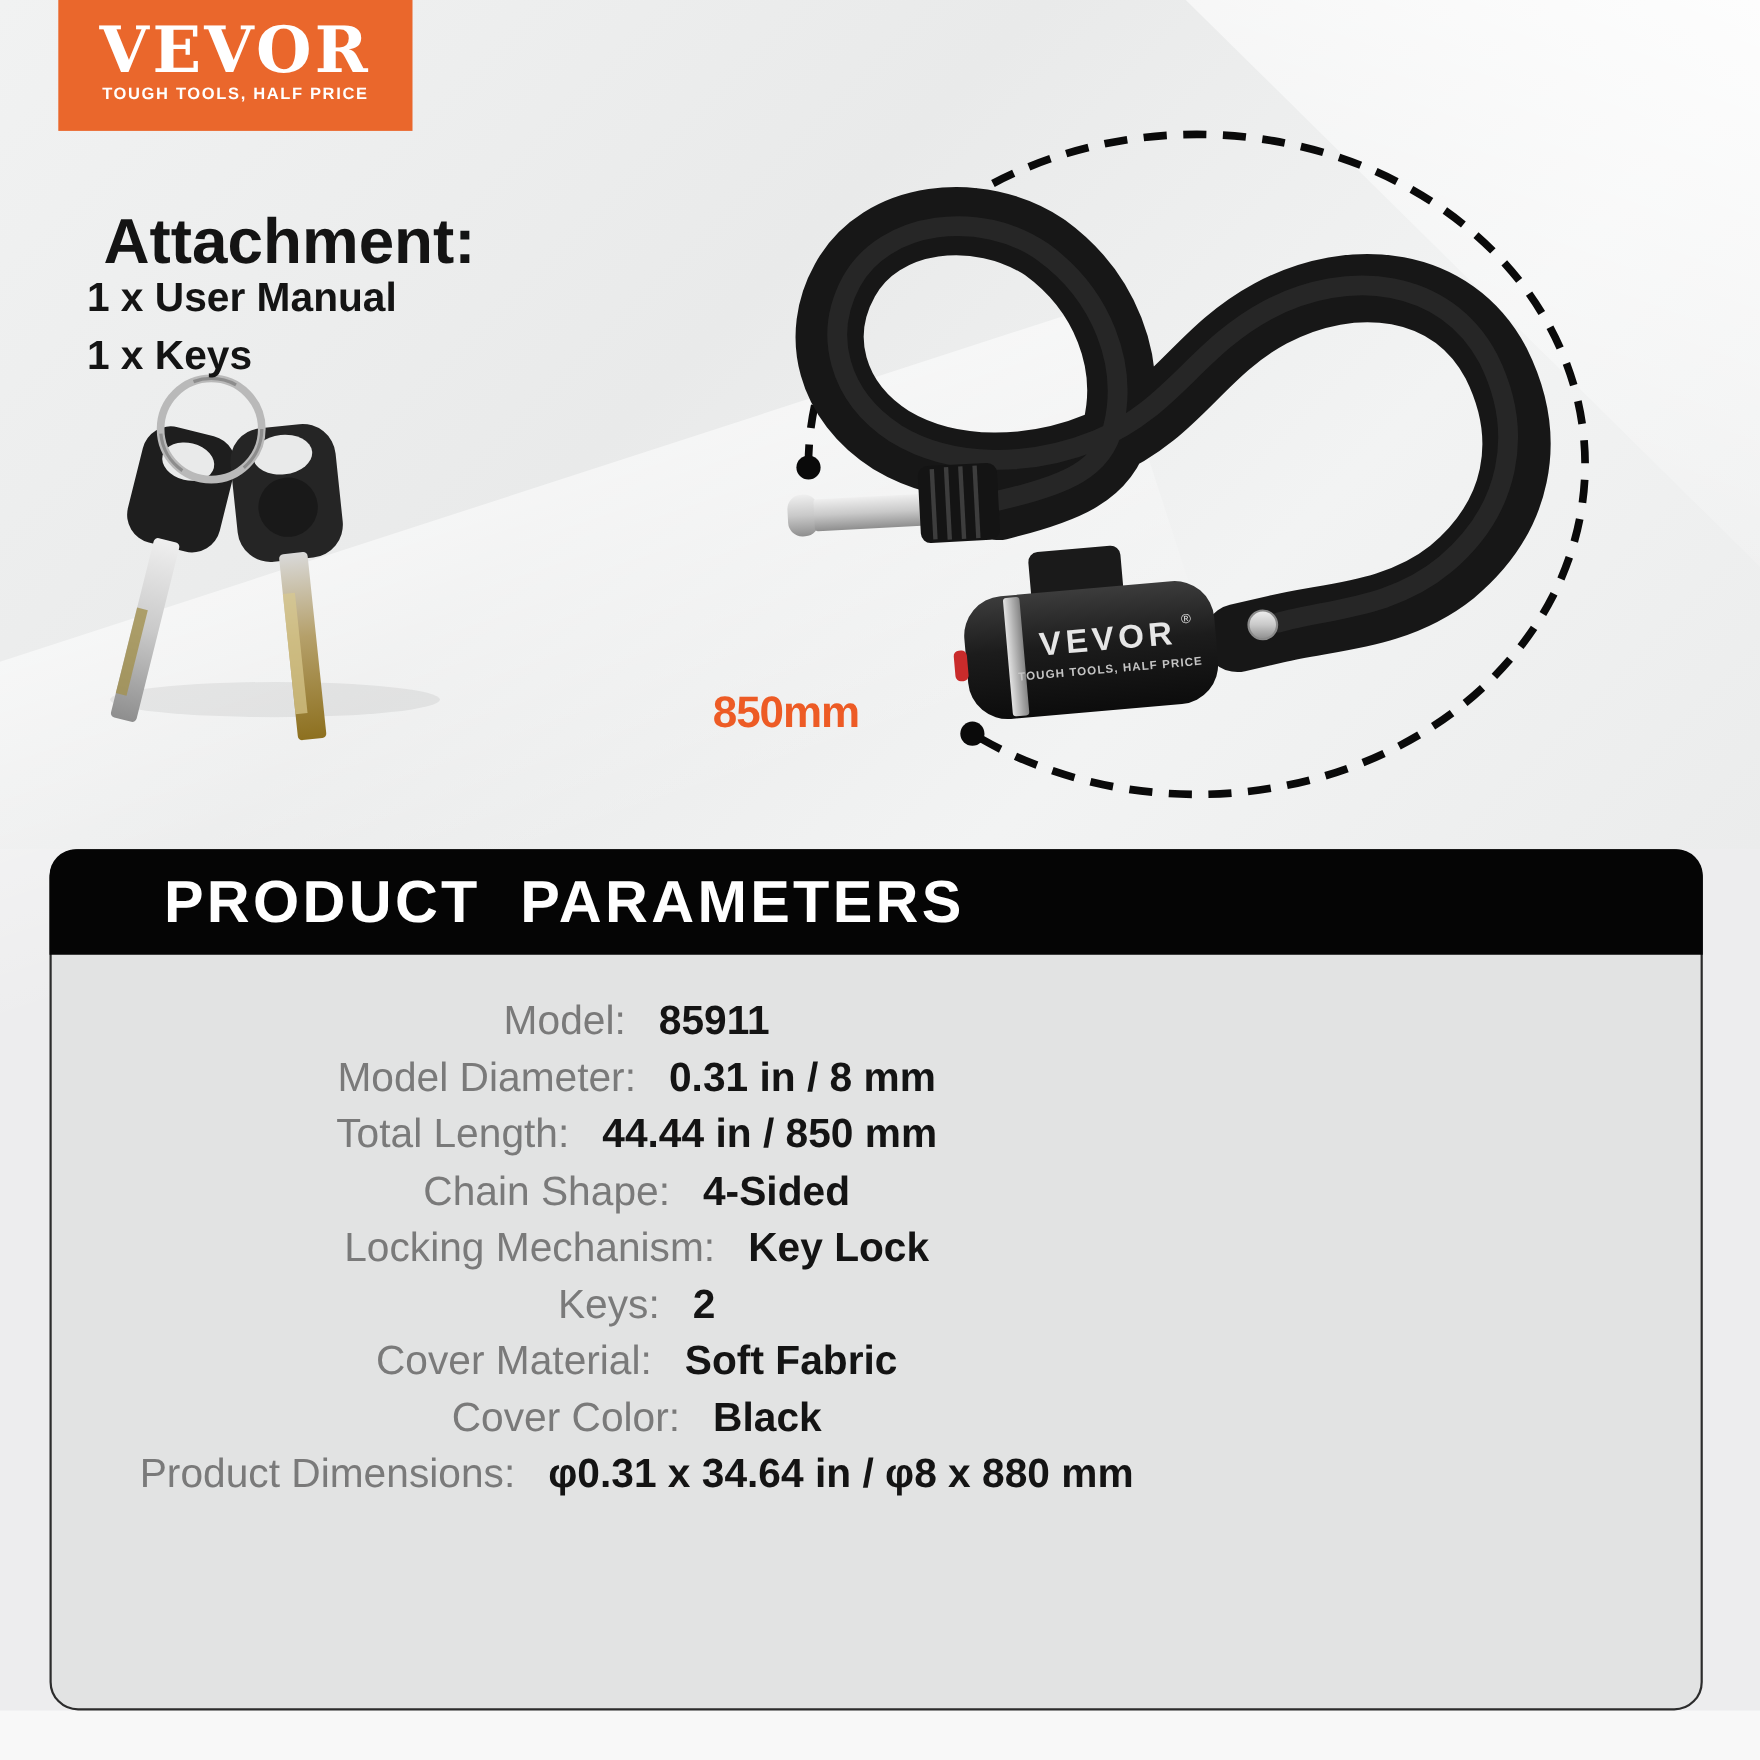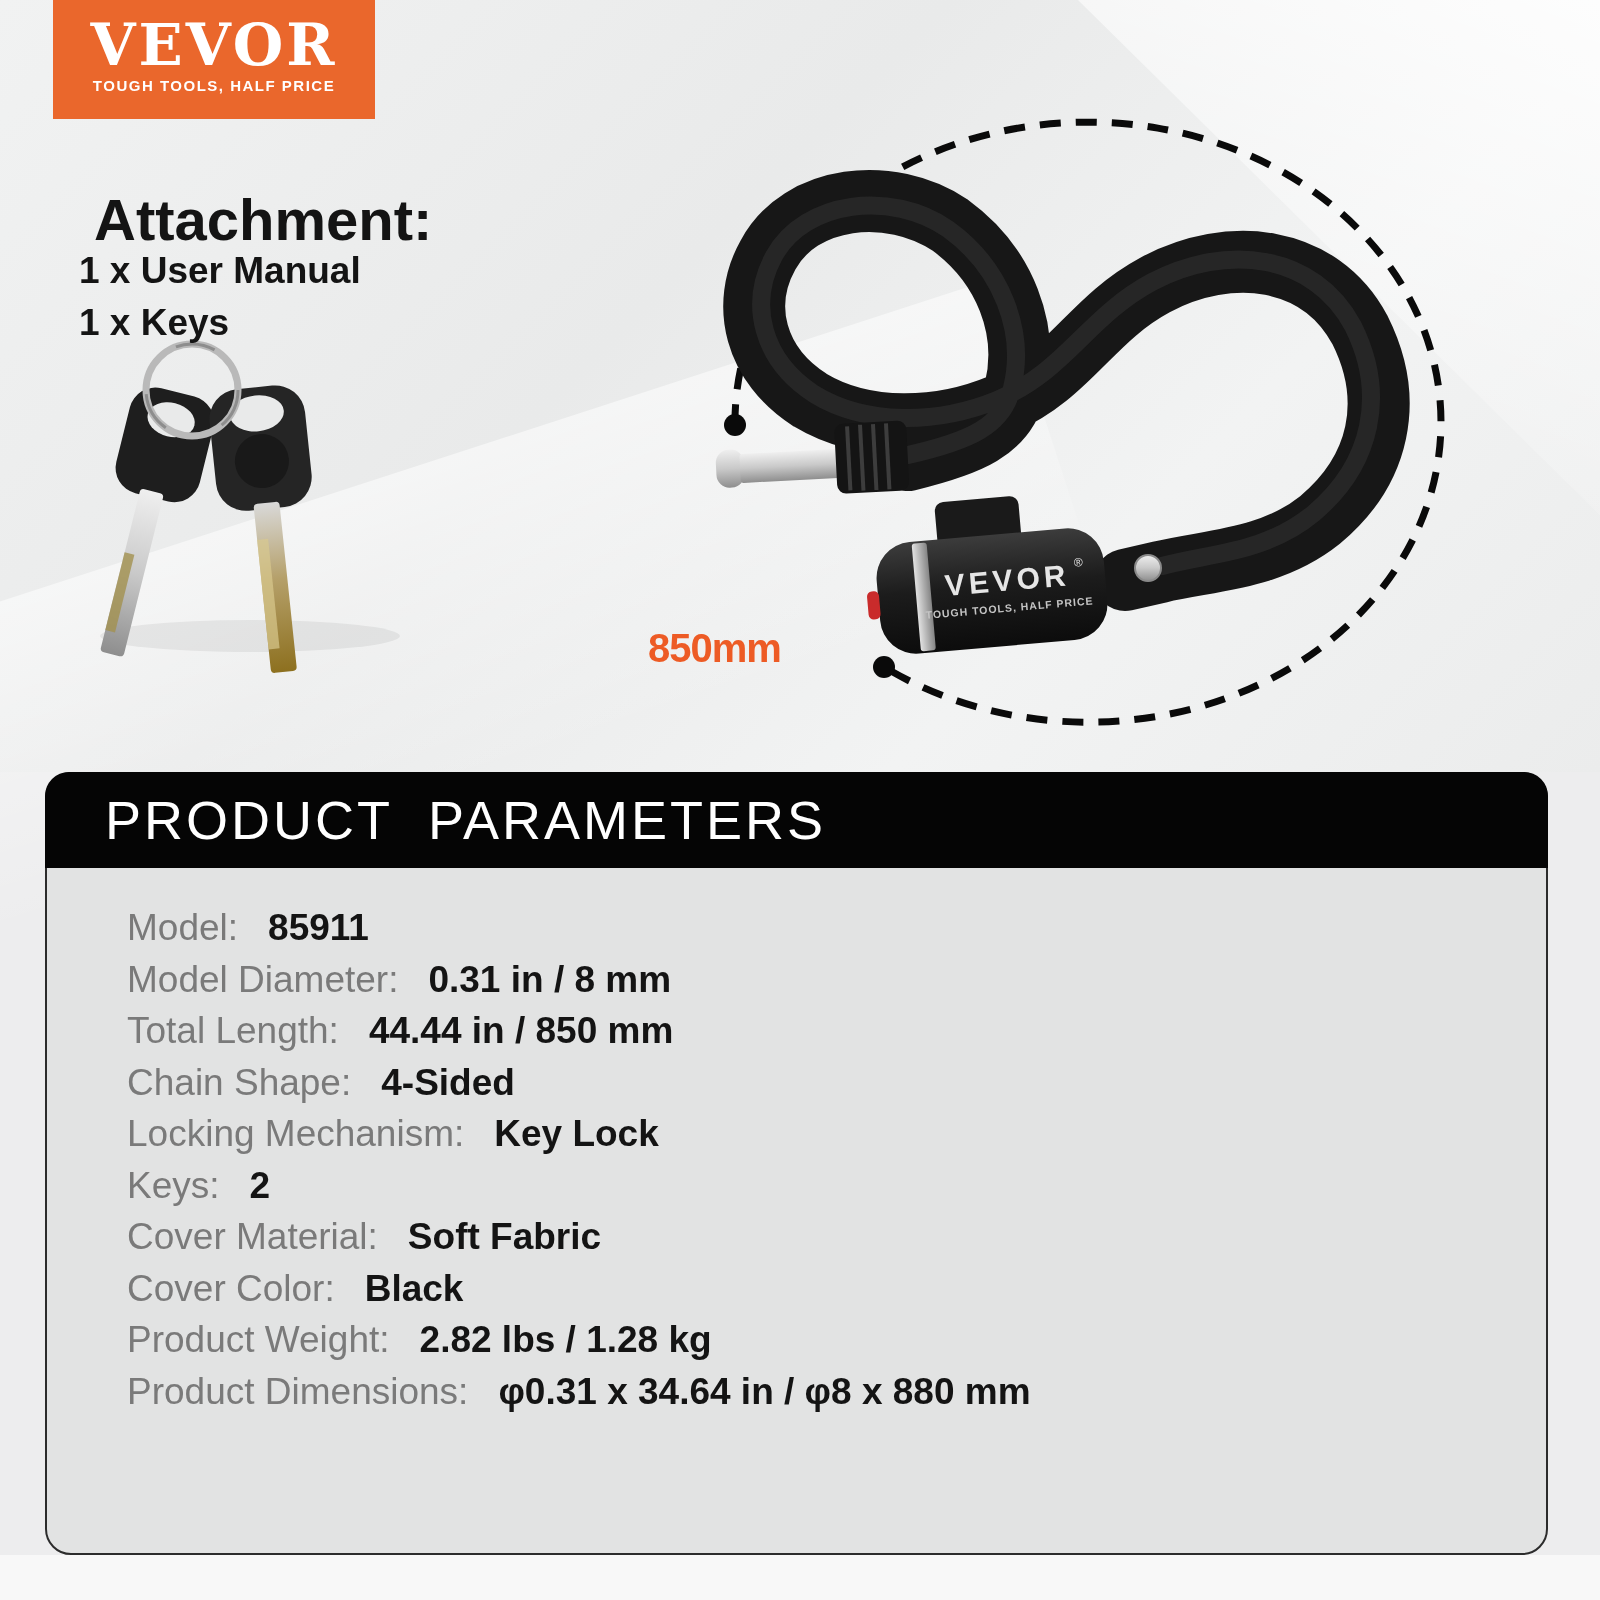--- a/index.html
+++ b/index.html
@@ -56,24 +56,24 @@
   
   .art { position:absolute; left:0; top:0; width:1600px; height:772px; }
   
   .panel {
     position:absolute; left:45px; top:772px; width:1503px; height:783px;
     background:#e2e3e3; border:2px solid #2c2c2c; border-radius:26px;
   }
   .panel-header {
     position:absolute; left:-2px; top:-2px; width:1503px; height:96px;
     background:#050505; border-radius:24px 24px 0 0;
-    color:#ffffff; font-size:54px; font-weight:normal; letter-spacing:3px;
-    line-height:96px; padding-left:60px; white-space:pre;
-  }
-  .rows { position:absolute; left:80px; top:128px; }
+    color:#ffffff; font-size:54px; font-weight:bold; letter-spacing:3px;
+    line-height:96px; padding-left:104px; white-space:pre;
+  }
+  .rows { position:absolute; left:80px; top:128px;text-align:center; }
   .row { height:51.5px; line-height:51.5px; font-size:37px; white-space:pre; }
   .row .lbl { color:#7a7a7a; }
   .row .val { color:#141414; font-weight:bold; margin-left:30px; }
 </style>
 </head>
 <body>
 
 <div class="bg-top"></div>
 <div class="streak-tr"></div>
 <div class="streak-bl"></div>
@@ -193,16 +193,15 @@
   <div class="panel-header">PRODUCT  PARAMETERS</div>
   <div class="rows">
     <div class="row"><span class="lbl">Model:</span><span class="val">85911</span></div>
     <div class="row"><span class="lbl">Model Diameter:</span><span class="val">0.31 in / 8 mm</span></div>
     <div class="row"><span class="lbl">Total Length:</span><span class="val">44.44 in / 850 mm</span></div>
     <div class="row"><span class="lbl">Chain Shape:</span><span class="val">4-Sided</span></div>
     <div class="row"><span class="lbl">Locking Mechanism:</span><span class="val">Key Lock</span></div>
     <div class="row"><span class="lbl">Keys:</span><span class="val">2</span></div>
     <div class="row"><span class="lbl">Cover Material:</span><span class="val">Soft Fabric</span></div>
     <div class="row"><span class="lbl">Cover Color:</span><span class="val">Black</span></div>
-    <div class="row"><span class="lbl">Product Weight:</span><span class="val">2.82 lbs / 1.28 kg</span></div>
     <div class="row"><span class="lbl">Product Dimensions:</span><span class="val">φ0.31 x 34.64 in / φ8 x 880 mm</span></div>
   </div>
 </div>
 
 </body></html>

